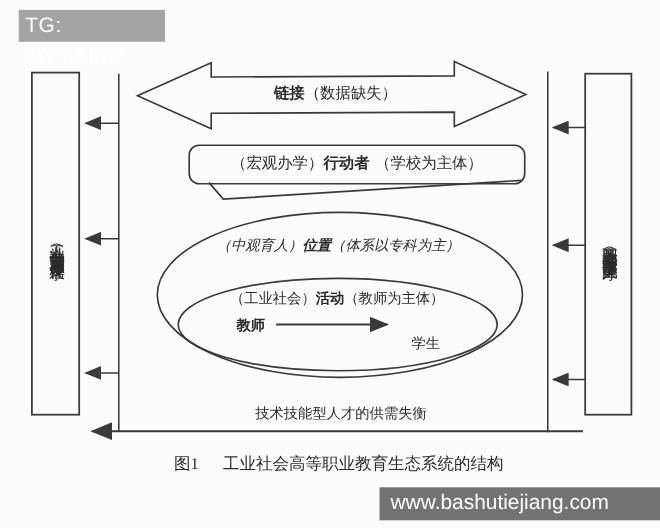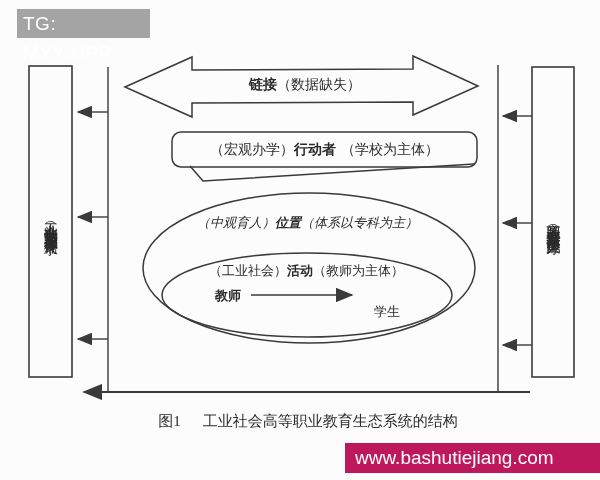--- a/index.html
+++ b/index.html
@@ -13,21 +13,21 @@
   .abs{position:absolute;}
   .badge{
     left:17px;top:9px;width:133px;height:29px;
     background:#a4a4a4;color:#ffffff;
     font-family:"Liberation Sans","DejaVu Sans",sans-serif;
     font-size:19px;line-height:29px;padding-left:6px;box-sizing:border-box;
     letter-spacing:0.5px;
   }
   .watermark{
     left:345px;top:443px;width:255px;height:30px;
-    background:#be185d;color:#ffffff;
+    background:#737373;color:#ffffff;
     font-family:"Liberation Sans","DejaVu Sans",sans-serif;
     font-size:19px;line-height:30px;padding-left:10px;box-sizing:border-box;
   }
   svg.diagram{left:0;top:0;}
   .vbox-text{
     display:flex;align-items:center;justify-content:center;
     writing-mode:vertical-rl;text-orientation:upright;
     font-size:14px;line-height:1.0;letter-spacing:1px;
   }
   .left-vbox{left:29px;top:66px;width:43px;height:311px;}
@@ -91,19 +91,20 @@
   <div class="abs ctext meso-label"><span>（中观育人）</span><span class="b">位置</span><span>（体系以专科为主）</span></div>
 
   <div class="abs ctext micro-label"><span>（工业社会）</span><span class="b">活动</span><span>（教师为主体）</span></div>
 
   <div class="abs ctext teacher-label">教师</div>
   <div class="abs ctext student-label">学生</div>
 
   <div class="abs vbox-text left-vbox">工业社会（劳动力市场需求和个体多样需求）</div>
   <div class="abs vbox-text right-vbox">高等职业教育（专科层次技术技能型人才）</div>
 
+  <div class="abs ctext imbalance-label">技术技能型人才的供需失衡</div>
 
   <div class="abs ctext caption"><span>图1</span><span class="gap"></span><span>工业社会高等职业教育生态系统的结构</span></div>
 
   <div class="abs badge">TG: MYYJJPP</div>
   <div class="abs watermark">www.bashutiejiang.com</div>
 
 </div>
 
 </body></html>

